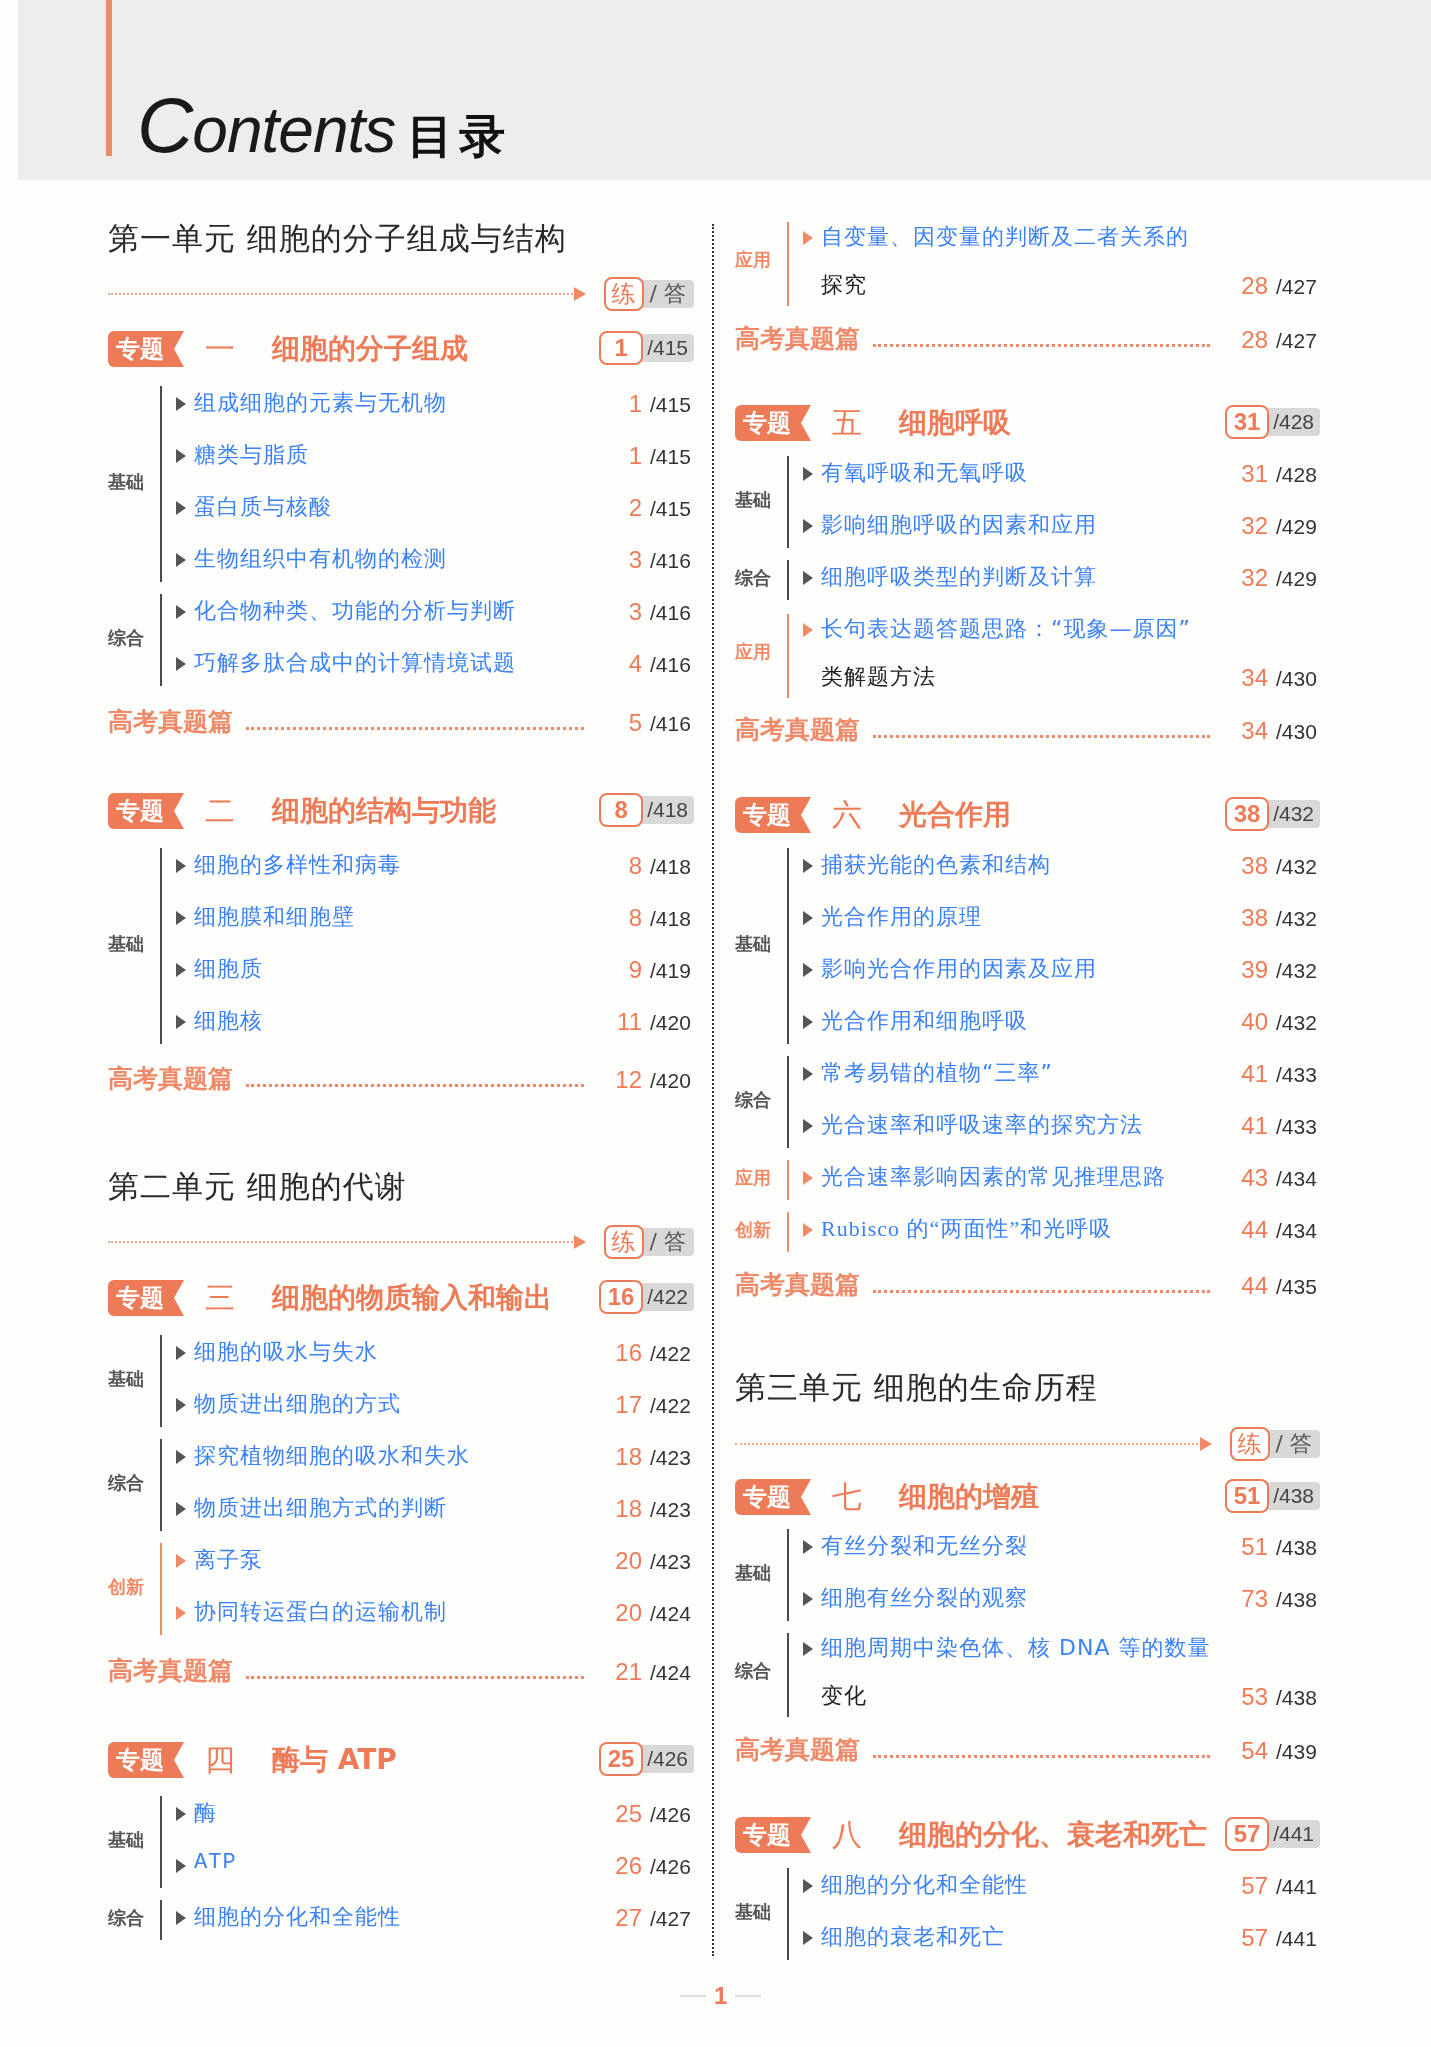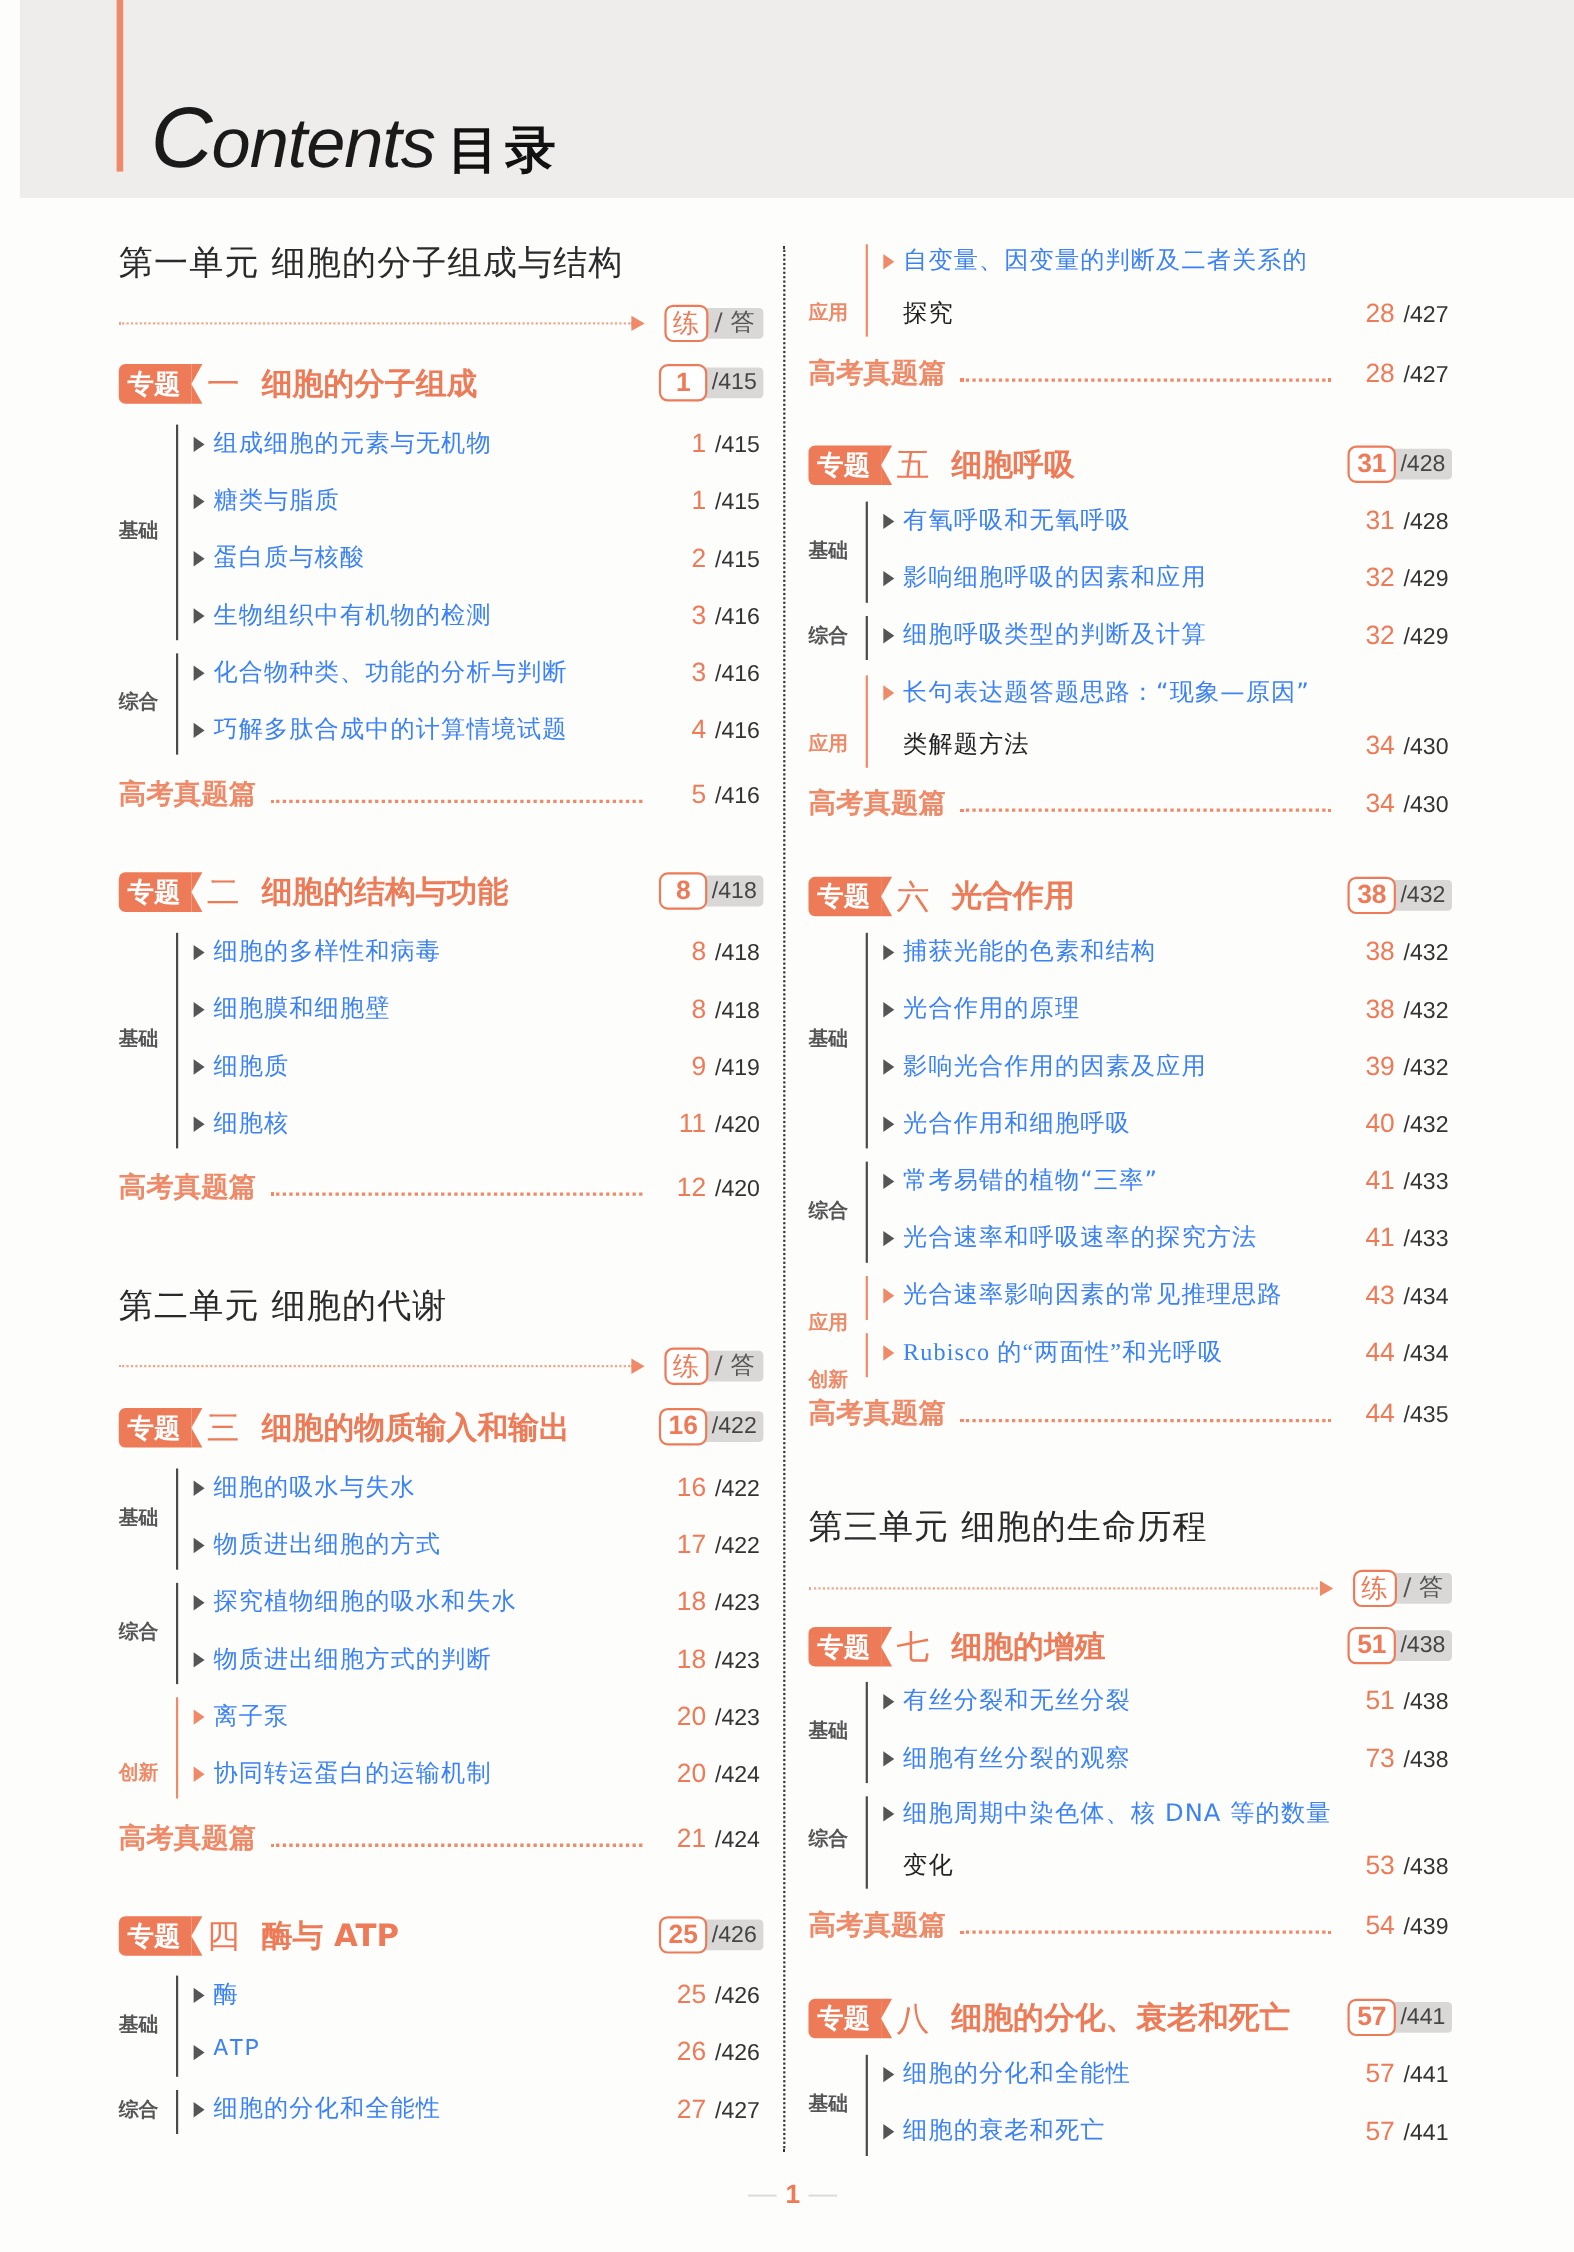--- a/index.html
+++ b/index.html
@@ -20,32 +20,32 @@
   .col-right { left: 735px; width: 585px; }
 
   .unit-title { position: absolute; left: 0; font-size: 31px; color: #2a2a2a; letter-spacing: 1px; white-space: nowrap; }
   .unit-guide { position: absolute; left: 0; width: 100%; height: 34px; }
   .unit-guide .dash { position: absolute; left: 0; right: 118px; top: 16px; border-top: 2px dotted #f0a58b; }
   .unit-guide .arrow { position: absolute; right: 108px; top: 10px; width: 0; height: 0; border-top: 7px solid transparent; border-bottom: 7px solid transparent; border-left: 12px solid #ee8a68; }
   .unit-guide .badge { position: absolute; right: 0; top: 0; height: 34px; display: flex; align-items: center; }
   .lian { border: 2px solid #ee7b57; border-radius: 8px; color: #ee7b57; font-size: 24px; padding: 0 6px; height: 34px; line-height: 30px; background: #fff; position: relative; z-index: 2; }
   .da { background: #d9d8d6; color: #555; font-size: 22px; height: 28px; line-height: 28px; padding: 0 8px 0 14px; margin-left: -8px; border-radius: 0 4px 4px 0; }
 
-  .topic { position: absolute; left: 0; width: 100%; height: 40px; display: flex; align-items: center; }
+  .topic { position: absolute; left: 0; width: 100%; height: 40px; display: flex; align-items: center; gap: 17px; }
   .topic-tag { position: relative; background: #ee7b57; color: #fff; font-size: 24px; font-weight: bold; height: 36px; line-height: 36px; padding: 0 10px 0 8px; border-radius: 6px 0 0 6px; }
   .topic-tag::after { content: ""; position: absolute; right: -10px; top: 0; width: 0; height: 0; border-top: 18px solid #ee7b57; border-bottom: 18px solid #ee7b57; border-right: 10px solid transparent; }
   .topic-num { color: #ee7b57; font-size: 30px; margin-left: 14px; }
   .topic-name { color: #ee7b57; font-size: 28px; font-weight: bold; margin-left: 20px; white-space: nowrap; }
   .topic-page { position: absolute; right: 0; top: 2px; display: flex; align-items: center; height: 34px; }
   .topic-page .p { border: 2px solid #ee7b57; border-radius: 8px; color: #ee7b57; font-family: "Liberation Sans", sans-serif; font-weight: bold; font-size: 24px; height: 34px; line-height: 30px; min-width: 44px; text-align: center; padding: 0 6px; background: #fff; position: relative; z-index: 2; }
   .topic-page .a { background: #d9d8d6; color: #444; font-family: "Liberation Sans", sans-serif; font-size: 21px; height: 28px; line-height: 28px; padding: 0 6px 0 10px; margin-left: -6px; border-radius: 0 4px 4px 0; }
 
   .group { position: absolute; left: 0; width: 100%; }
   .group-label { position: absolute; left: 0; width: 40px; font-size: 18px; color: #555; font-weight: bold; text-align: left; }
-  .group-label.accent { color: #ee8a68; margin-top: 24px; }
+  .group-label.accent { color: #ee8a68; }
   .group-line { position: absolute; left: 52px; width: 0; border-left: 2px solid #4a4a4a; }
   .group-line.accent { border-left-color: #ee8a68; }
 
   .entry { position: absolute; left: 68px; right: 0; height: 52px; }
   .entry .tri { position: absolute; left: 0; top: 19px; width: 0; height: 0; border-top: 7px solid transparent; border-bottom: 7px solid transparent; border-left: 10px solid #555; }
   .entry .tri.accent { border-left-color: #ee8a68; }
   .entry .txt { position: absolute; left: 18px; top: 10px; font-size: 22px; color: #3b82f6; letter-spacing: 1px; white-space: nowrap; }
   .entry .txt2 { position: absolute; left: 18px; top: 58px; font-size: 22px; color: #222; letter-spacing: 1px; white-space: nowrap; }
   .num { position: absolute; right: 0; display: flex; align-items: baseline; font-family: "Liberation Sans", sans-serif; }
   .num .p { color: #ee7b57; font-weight: normal; font-size: 24px; width: 44px; text-align: right; }

